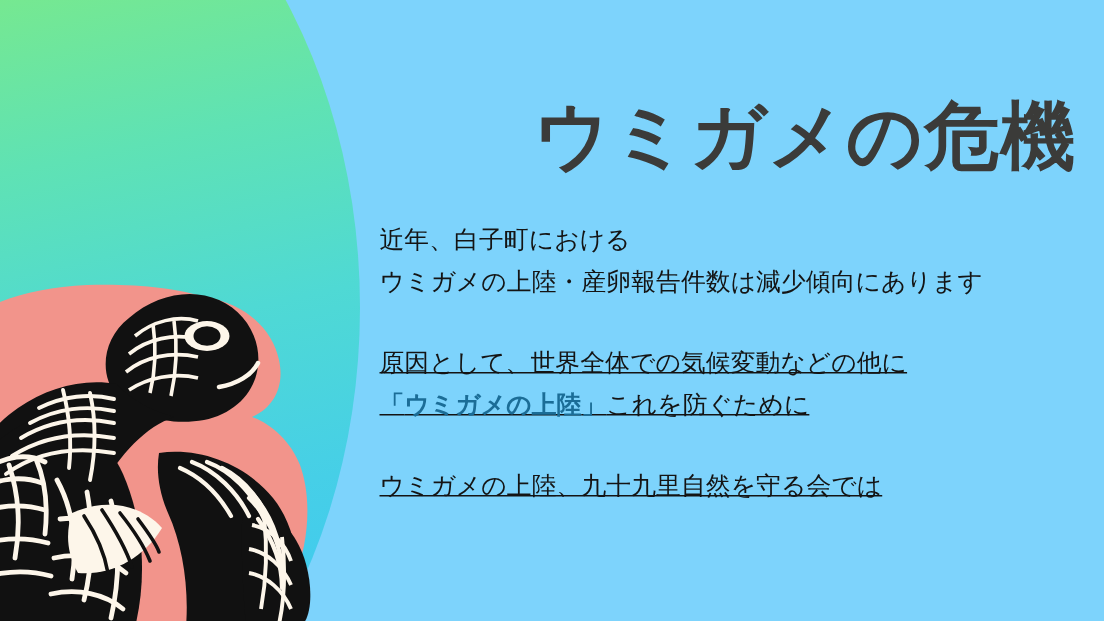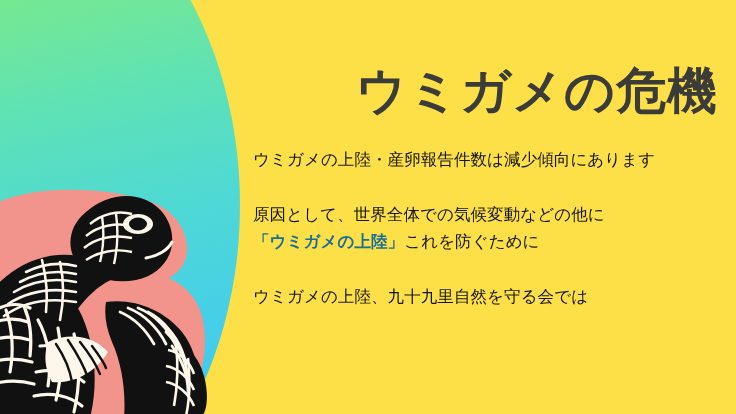--- a/index.html
+++ b/index.html
@@ -11,21 +11,21 @@
     width: 736px;
     height: 414px;
     overflow: hidden;
     font-family: "Liberation Sans", "DejaVu Sans", sans-serif;
   }
 
   .slide {
     position: relative;
     width: 736px;
     height: 414px;
-    background: #fde047;
+    background: #7dd3fc;
     overflow: hidden;
   }
 
   
   .gradient-oval {
     position: absolute;
     left: -300px;
     top: -150px;
     width: 540px;
     height: 710px;
@@ -78,21 +78,21 @@
     left: 253px;
     top: 146px;
     width: 470px;
     font-family: "DejaVu Serif", "Liberation Serif", serif;
     font-size: 16.5px;
     line-height: 27.5px;
     color: #141414;
     letter-spacing: 0.005em;
   }
   .para { margin: 0; }
-  .para + .para { margin-top: 27px; }
+  .para + .para { margin-top: 27px; text-decoration: underline; }
   .line { white-space: nowrap; display: block; }
 
   .hl-blue {
     color: #1b6d97;
     font-weight: 700;
   }
   .hl-red {
     color: #d22f24;
     font-weight: 700;
   }
@@ -206,20 +206,21 @@
         <path d="M94 156 C102 166 110 178 114 188"></path>
         <path d="M106 160 C112 168 118 176 120 182"></path>
       </g>
     </svg>
   </div>
 
   <h1 class="title">ウミガメの危機</h1>
 
   <div class="body-copy">
       <p class="para">
+        <span class="line"><span>近年、白子町における</span></span>
         <span class="line"><span>ウミガメの上陸・産卵報告件数は減少傾向にあります</span></span>
       </p>
       <p class="para">
         <span class="line"><span>原因として、世界全体での気候変動などの他に</span></span>
         <span class="line"><span class="bracket-blue">「</span><span class="hl-blue">ウミガメの上陸</span><span class="bracket-blue">」</span><span>これを防ぐために</span></span>
       </p>
       <p class="para">
         <span class="line"><span>ウミガメの上陸、九十九里自然を守る会では</span></span>
       </p>
     </div>

